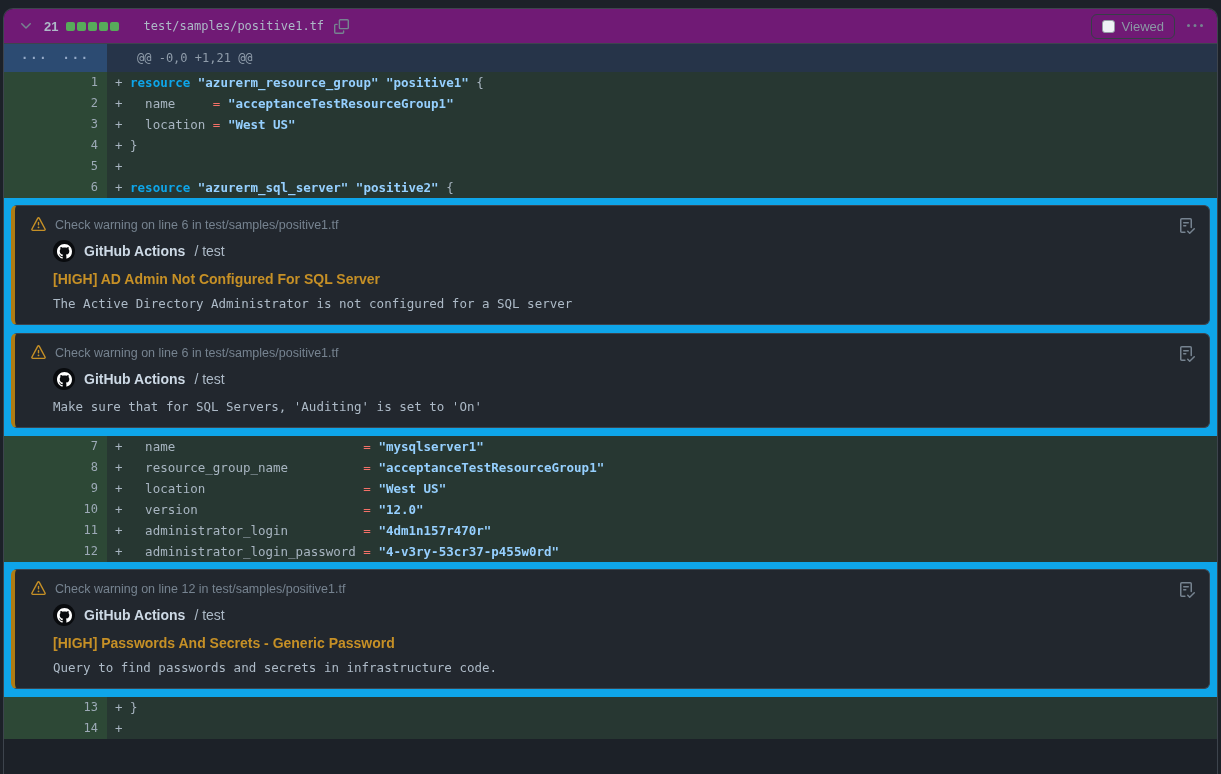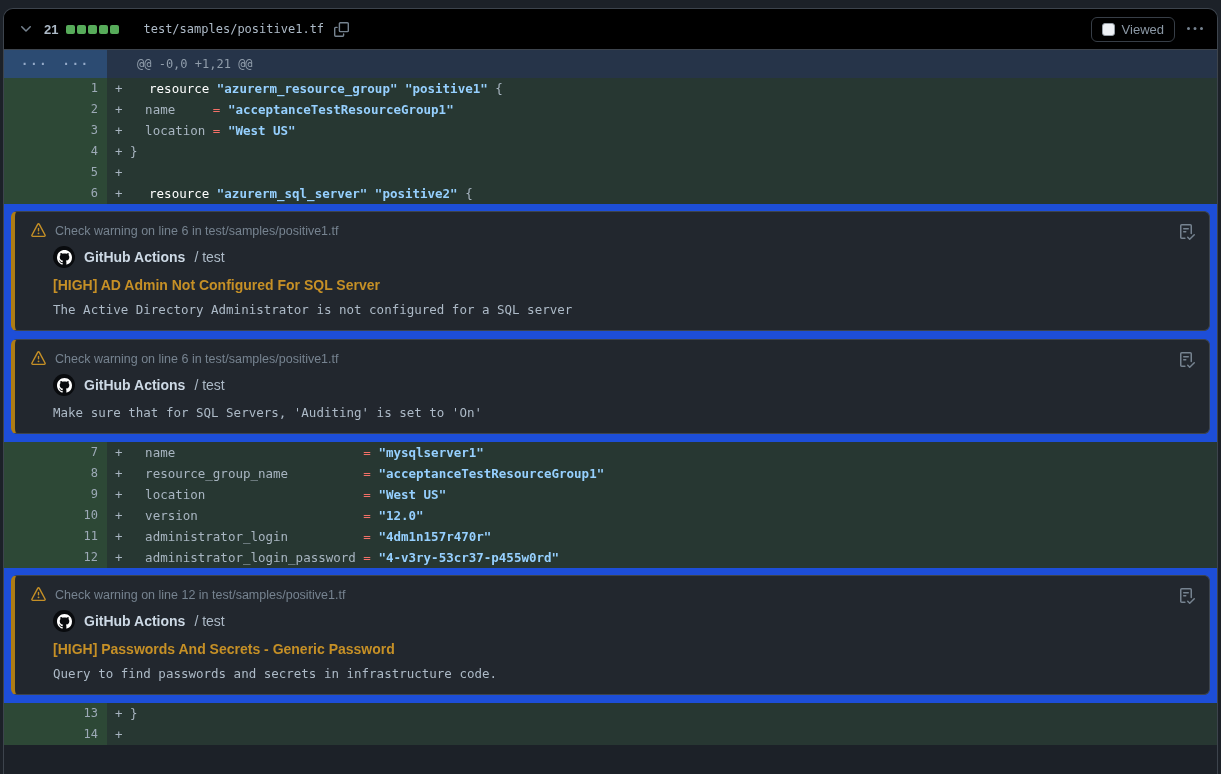--- a/index.html
+++ b/index.html
@@ -13,21 +13,21 @@
 
   .file-card {
     position:absolute; left:3px; right:3px; top:8px; bottom:0;
     border:1px solid #3d444d; border-bottom:none;
     border-radius:10px 10px 0 0;
     background:#1c2128; overflow:hidden;
   }
 
   
   .file-header {
-    height:41px; background:#000000; border-bottom:1px solid #3d444d;
+    height:35px; background:#701a75; border-bottom:1px solid #3d444d;
     display:flex; align-items:center; padding:0 12px;
   }
   .hdr-left { display:flex; align-items:center; gap:8px; flex:1; min-width:0; }
   .icon-btn {
     background:none; border:none; color:#768390; cursor:pointer;
     display:inline-flex; align-items:center; justify-content:center; padding:2px;
   }
   .changes-count { font-size:13px; font-weight:600; color:#adbac7; }
   .diff-squares { display:inline-flex; gap:2px; margin-right:4px; }
   .diff-squares span { width:9px; height:9px; border-radius:2px; display:inline-block; }
@@ -62,26 +62,26 @@
   .code-row { display:flex; height:21px; background:#273732; }
   .gutter-cell {
     width:103px; min-width:103px; background:#2d4836;
     text-align:right; padding-right:9px;
     font-size:12px; line-height:21px; color:#9daab7; cursor:pointer;
   }
   .code-cell {
     flex:1; font-size:12.5px; line-height:21px; white-space:pre; padding-left:8px;
     color:#a8b5c1;
   }
-  .seg-kw { color:#ffffff; font-weight:400;margin-left:19px; }
+  .seg-kw { color:#0ea5e9; font-weight:700; }
   .seg-op { color:#f47067; }
   .seg-str { color:#96d0ff; font-weight:600; }
 
   
-  .ann-group { background:#1d4ed8; padding:7px 7px 8px; display:flex; flex-direction:column; gap:8px; }
+  .ann-group { background:#0ea5e9; padding:7px 7px 8px; display:flex; flex-direction:column; gap:8px; }
   .ann-box {
     position:relative; background:#22272e;
     border:1px solid #3d444d; border-left:4px solid #ae7c14;
     border-radius:6px; padding:11px 16px 13px;
   }
   .ann-head { display:flex; align-items:center; gap:9px; color:#768390; font-size:12.5px; }
   .ann-head .alert-icon { color:#c69026; flex:none; display:inline-flex; }
   .ann-body { margin-left:22px; }
   .ann-source { display:flex; align-items:center; gap:9px; margin-top:8px; font-size:14px; }
   .ann-avatar {

